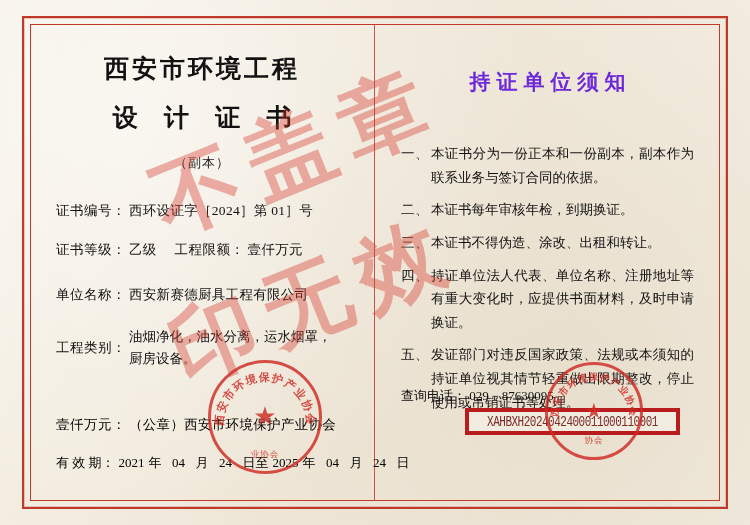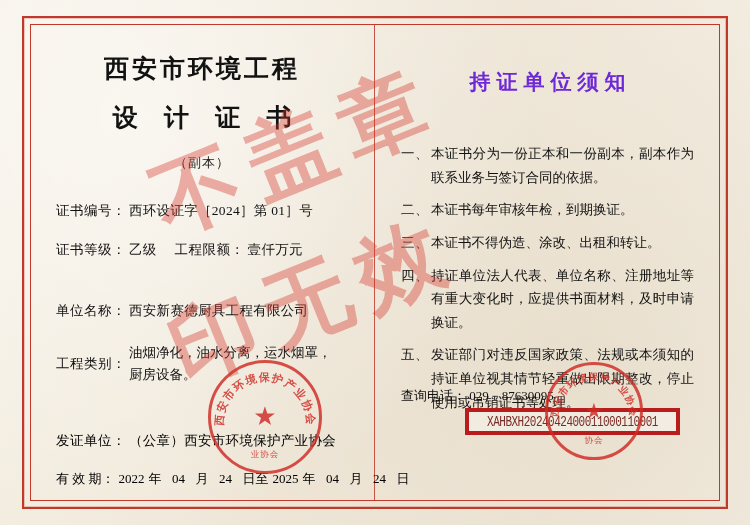--- a/index.html
+++ b/index.html
@@ -305,42 +305,42 @@
       </div>
 
       <div class="field-row inline">
         <span class="field-label">证书等级：</span>
         <span class="field-value">乙级</span>
         <span class="field-gap"></span>
         <span class="field-label">工程限额：</span>
         <span class="field-value">壹仟万元</span>
       </div>
 
-      <div class="field-row" style="margin-top:36px;">
+      <div class="field-row" style="margin-top:20px;">
         <span class="field-label">单位名称：</span>
         <span class="field-value">西安新赛德厨具工程有限公司</span>
       </div>
 
       <div class="field-multi" style="margin-top:18px;">
         <span class="field-label">工程类别：</span>
         <span class="field-value-block">
           <div>油烟净化，油水分离，运水烟罩，</div>
           <div>厨房设备。</div>
         </span>
       </div>
     </div>
 
     <div class="issuer-row">
-      <span class="field-label">发证单位：</span>
+      <span class="field-label">壹仟万元：</span>
       <span class="field-value">（公章）西安市环境保护产业协会</span>
     </div>
 
     <div class="validity-row">
       <span class="seg">有 效 期：</span>
-      <span class="seg u">2022</span>
+      <span class="seg u">2021</span>
       <span class="seg">年</span>
       <span class="seg u">04</span>
       <span class="seg">月</span>
       <span class="seg u">24</span>
       <span class="seg">日至</span>
       <span class="seg u">2025</span>
       <span class="seg">年</span>
       <span class="seg u">04</span>
       <span class="seg">月</span>
       <span class="seg u">24</span>

